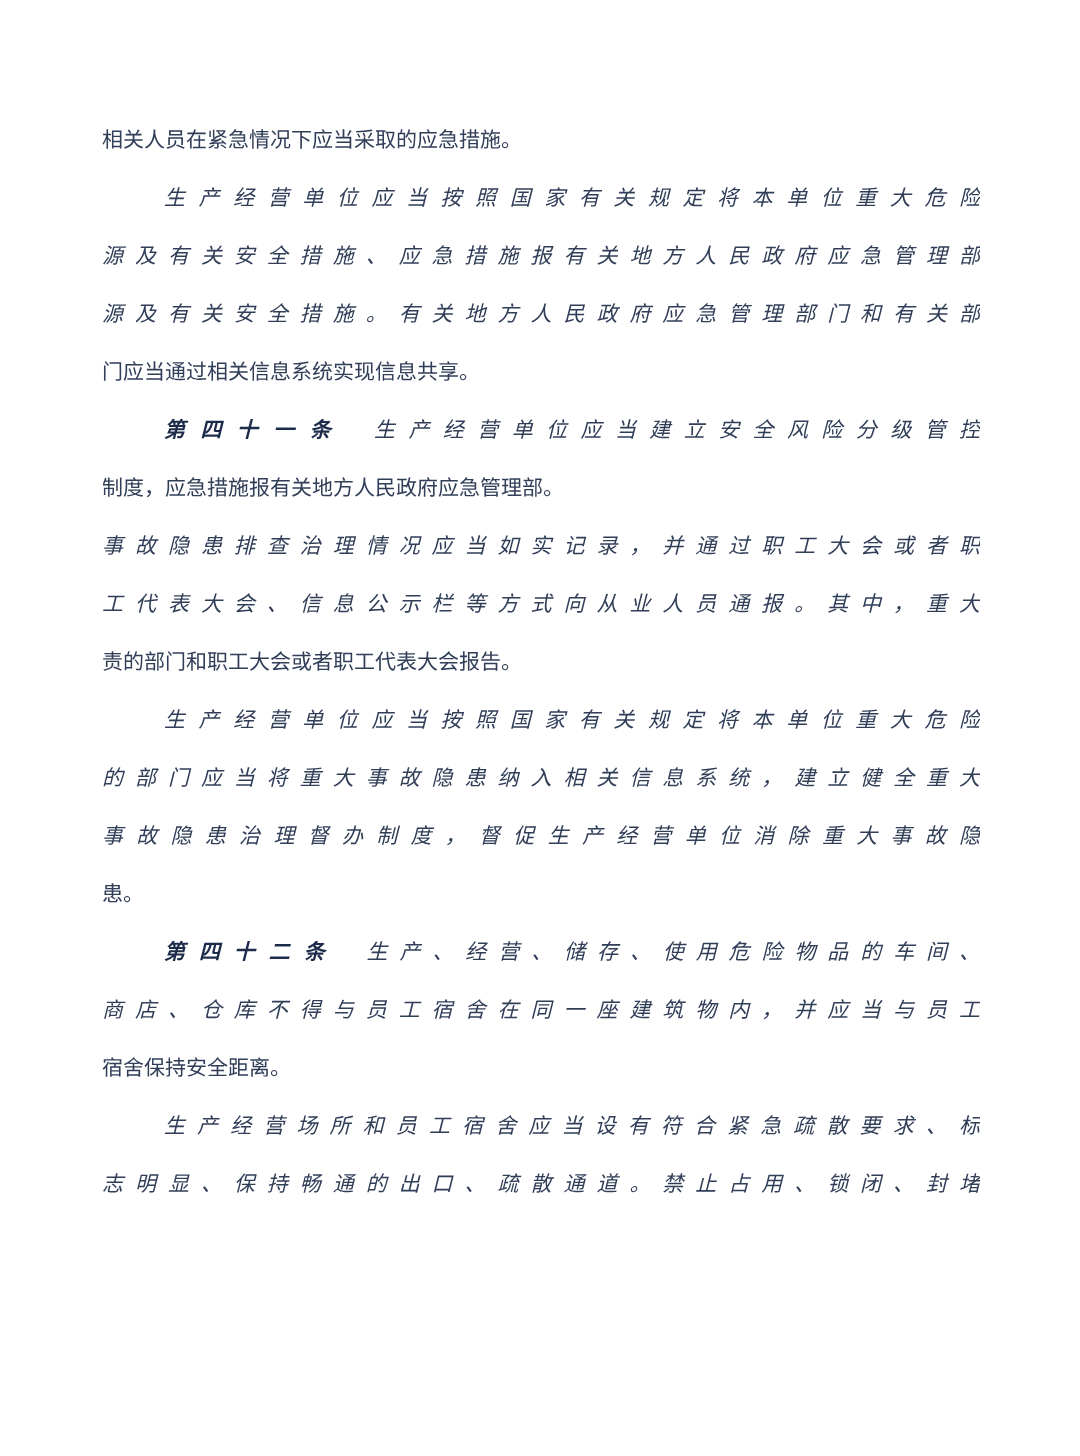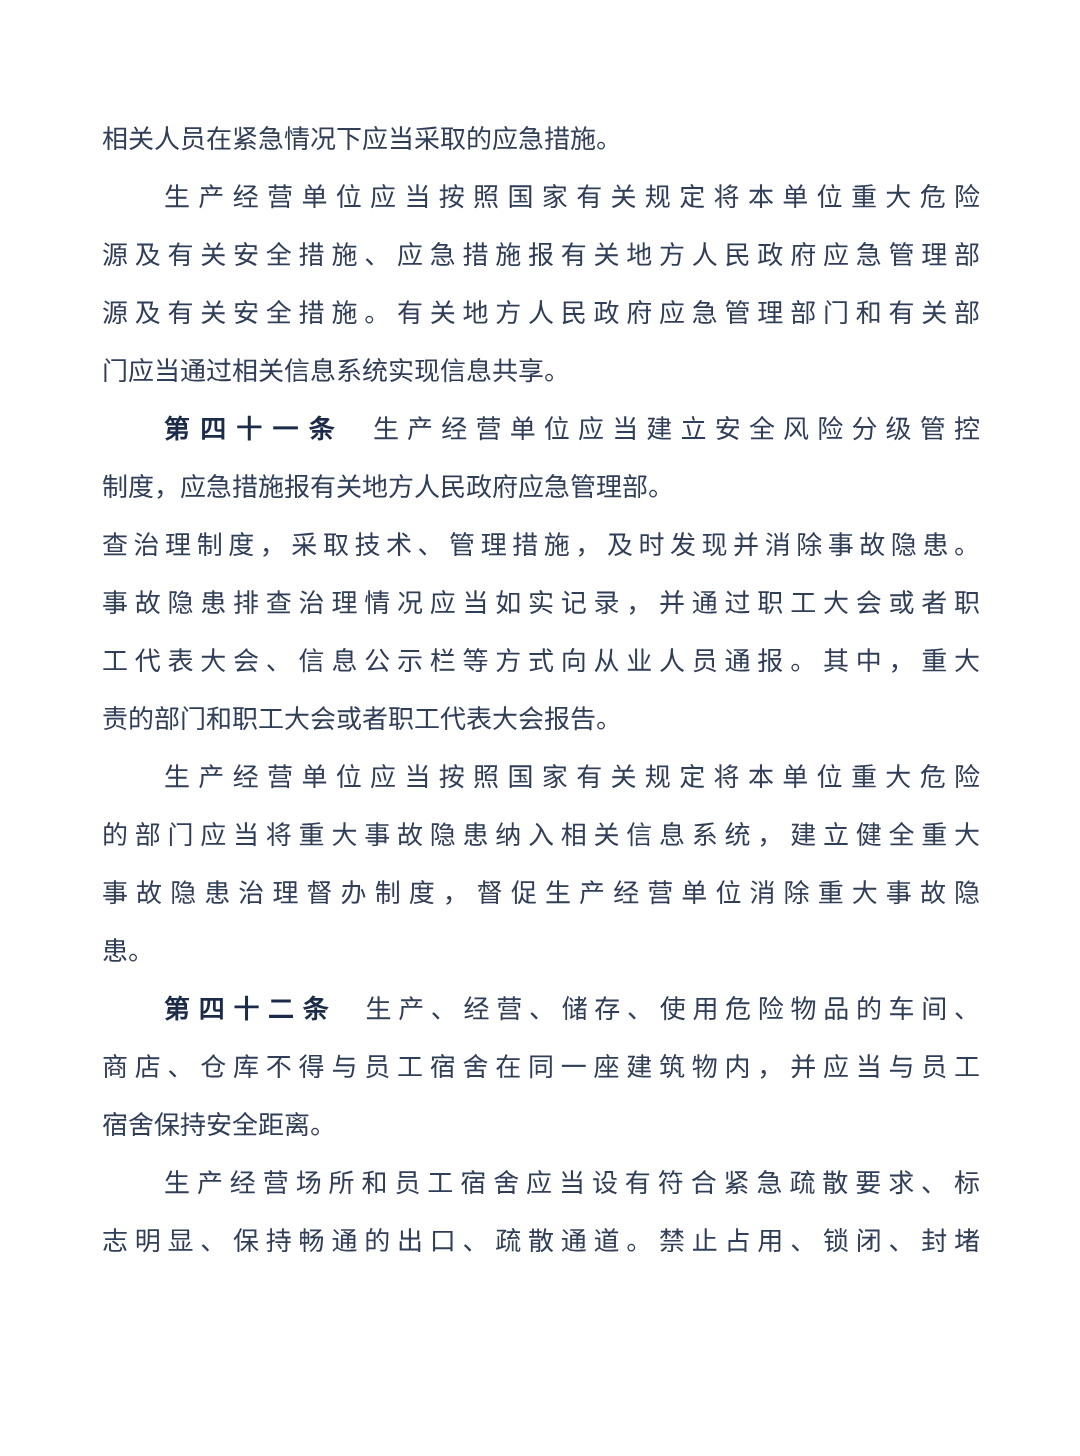--- a/index.html
+++ b/index.html
@@ -17,30 +17,31 @@
   .text-block {
     position: absolute;
     top: 111px;
     left: 102px;
     width: 878px;
   }
   .line {
     height: 58px;
     line-height: 58px;
     font-family: "Liberation Serif", "DejaVu Serif", serif;
-    font-size: 26px;
+    font-size: 21px;
     color: var(--text-color, #313e58);
     text-align: justify;
     text-align-last: left;
     text-justify: inter-character;
     white-space: normal;
     overflow: hidden;
   }
   .line.flush {
     text-align-last: justify;
+    font-style: italic;
   }
   .line.indent {
     padding-left: 62px;
   }
   .lead {
     font-weight: bold;
     color: var(--article-color, #1d2b4a);
     margin-right: 28px;
     letter-spacing: 2px;
   }
@@ -50,21 +51,20 @@
 
 <div class="page">
   <div class="text-block" id="doc-body">
       <div class="line"><span>相关人员在紧急情况下应当采取的应急措施。</span></div>
       <div class="line flush indent"><span>生产经营单位应当按照国家有关规定将本单位重大危险</span></div>
       <div class="line flush"><span>源及有关安全措施、应急措施报有关地方人民政府应急管理部</span></div>
       <div class="line flush"><span>源及有关安全措施。有关地方人民政府应急管理部门和有关部</span></div>
       <div class="line"><span>门应当通过相关信息系统实现信息共享。</span></div>
       <div class="line flush indent"><span class="lead">第四十一条</span><span>生产经营单位应当建立安全风险分级管控</span></div>
       <div class="line"><span>制度，应急措施报有关地方人民政府应急管理部。</span></div>
-      <div class="line flush"><span>查治理制度，采取技术、管理措施，及时发现并消除事故隐患。</span></div>
       <div class="line flush"><span>事故隐患排查治理情况应当如实记录，并通过职工大会或者职</span></div>
       <div class="line flush"><span>工代表大会、信息公示栏等方式向从业人员通报。其中，重大</span></div>
       <div class="line"><span>责的部门和职工大会或者职工代表大会报告。</span></div>
       <div class="line flush indent"><span>生产经营单位应当按照国家有关规定将本单位重大危险</span></div>
       <div class="line flush"><span>的部门应当将重大事故隐患纳入相关信息系统，建立健全重大</span></div>
       <div class="line flush"><span>事故隐患治理督办制度，督促生产经营单位消除重大事故隐</span></div>
       <div class="line"><span>患。</span></div>
       <div class="line flush indent"><span class="lead">第四十二条</span><span>生产、经营、储存、使用危险物品的车间、</span></div>
       <div class="line flush"><span>商店、仓库不得与员工宿舍在同一座建筑物内，并应当与员工</span></div>
       <div class="line"><span>宿舍保持安全距离。</span></div>

